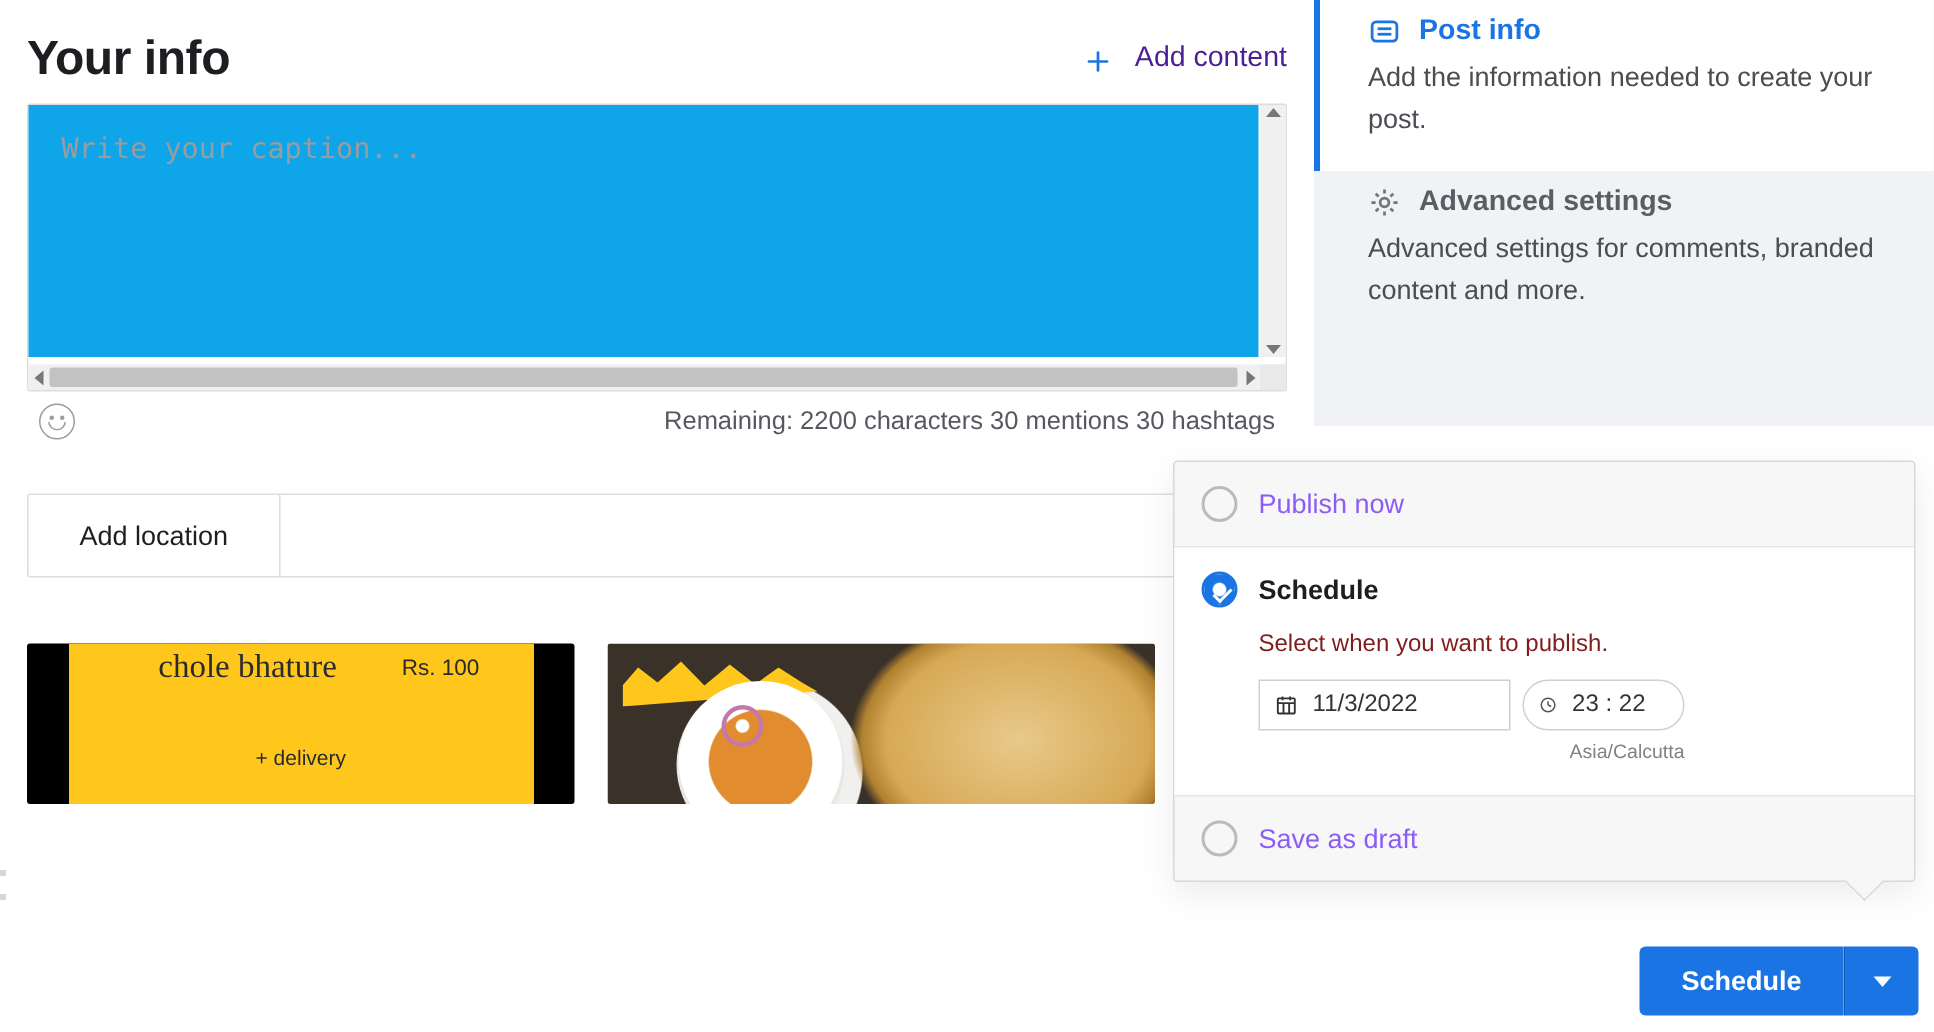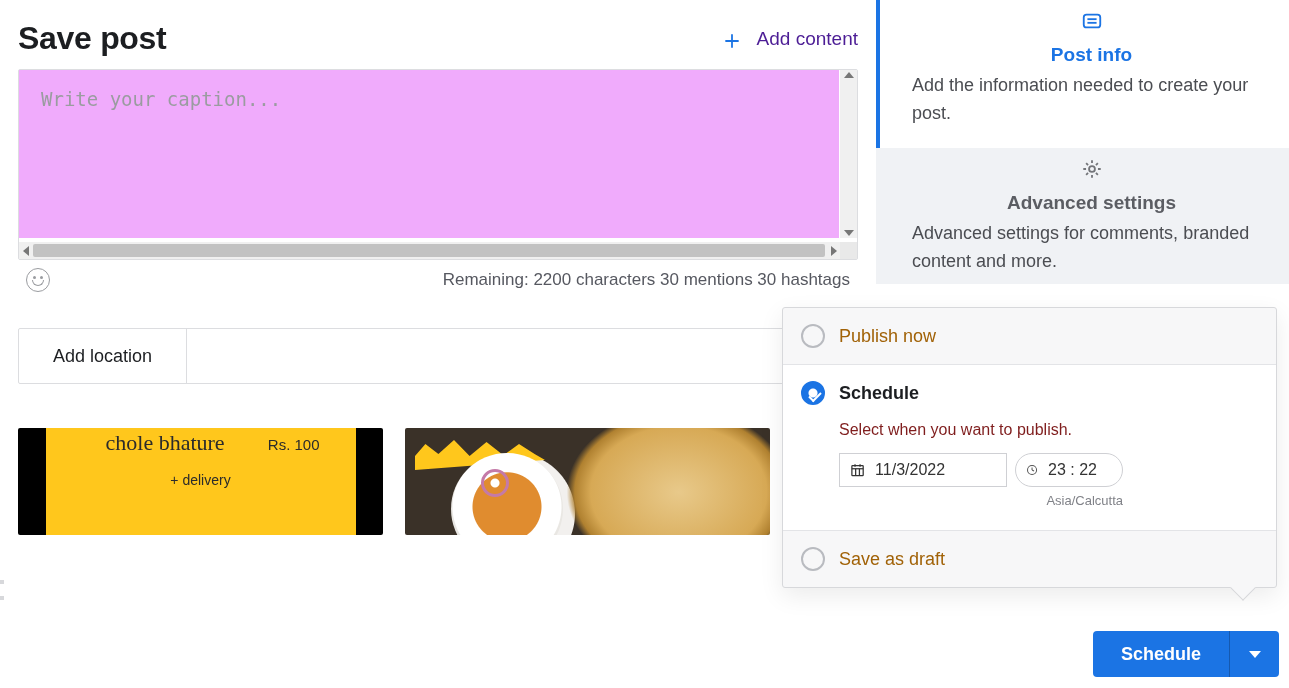--- a/index.html
+++ b/index.html
@@ -65,21 +65,21 @@
     margin-top: 4px;
   }
   .caption-textarea {
     width: calc(100% - 18px);
     height: 168px;
     border: none;
     resize: none;
     padding: 18px 22px;
     font-size: 19px;
     color: #333;
-    background: #f0abfc;
+    background: #0ea5e9;
   }
   .caption-textarea::placeholder { color: #9a9ca0; }
   .inner-vscroll {
     position: absolute;
     top: 0; right: 0;
     width: 17px;
     height: 168px;
     background: #f0f0f0;
     display: flex;
     flex-direction: column;
@@ -205,21 +205,21 @@
     left: 60px; top: 2px;
   }
   .card1 .price {
     position: absolute;
     right: 36px; top: 8px;
     font-size: 15px;
     color: #2b2b2b;
   }
   .card1 .delivery {
     position: absolute;
-    top: 44px; left: 0; right: 0;
+    top: 68px; left: 0; right: 0;
     font-size: 14px;
     color: #2b2b2b;
   }
 
   
   .card2 {
     position: relative;
     background:
       radial-gradient(ellipse 160px 120px at 75% 60%, #e8c98a 0%, #d7a955 55%, #b08130 65%, transparent 70%),
       radial-gradient(circle at 30% 80%, #f2f0ee 0 60px, transparent 61px),
@@ -272,21 +272,20 @@
   .side-section.active {
     background: #fff;
     border-left: 4px solid #1b74e4;
     padding-left: 32px;
   }
   .side-section .hdr {
     display: flex;
     align-items: center;
     gap: 12px;
     margin-bottom: 6px;
-    flex-direction: column;
   }
   .side-section.active .hdr .label { color: #1b74e4; font-weight: 700; }
   .side-section .hdr .label { font-size: 19px; font-weight: 600; color: #5b5d63; }
   .side-section .desc {
     font-size: 18px;
     color: #4b4d52;
     line-height: 1.55;
   }
   .side-section.active .hdr svg { stroke: #1b74e4; color:#1b74e4; }
   .side-section .hdr svg { color: #737579; stroke:#737579; }
@@ -333,21 +332,21 @@
   }
   .pop-row .radio.checked::after {
     content: "";
     position: absolute;
     left: 6px; top: 9px;
     width: 10px; height: 5px;
     border-left: 2.5px solid #fff;
     border-bottom: 2.5px solid #fff;
     transform: rotate(-45deg);
   }
-  .pop-row .rlabel { font-size: 18px; color: #a16207; }
+  .pop-row .rlabel { font-size: 18px; color: #8b5cf6; }
   .pop-row.selected { background: #fff; }
   .pop-row.selected .rlabel { color: #1c1e21; font-weight: 700; }
 
   .sched-body {
     background: #fff;
     padding: 0 18px 22px 56px;
   }
   .sched-body .hint { color: #7f1d1d; font-size: 16px; margin-bottom: 14px; }
   .dt-row { display: flex; gap: 8px; align-items: center; }
   .dt-field {
@@ -449,21 +448,21 @@
 </style>
 </head>
 <body>
 
 <div class="viewport">
 
   <div class="main-scroll">
     <div class="main-inner">
 
       <div class="header-row">
-        <div class="page-title">Save post</div>
+        <div class="page-title">Your info</div>
         <div class="add-content">
           <svg viewBox="0 0 24 24" fill="none" stroke="#1b74e4" stroke-width="2.4" stroke-linecap="round">
               <line x1="12" y1="4" x2="12" y2="20"></line>
               <line x1="4" y1="12" x2="20" y2="12"></line>
             </svg>
           <span>Add content</span>
         </div>
       </div>
 
       <div class="caption-wrap">

